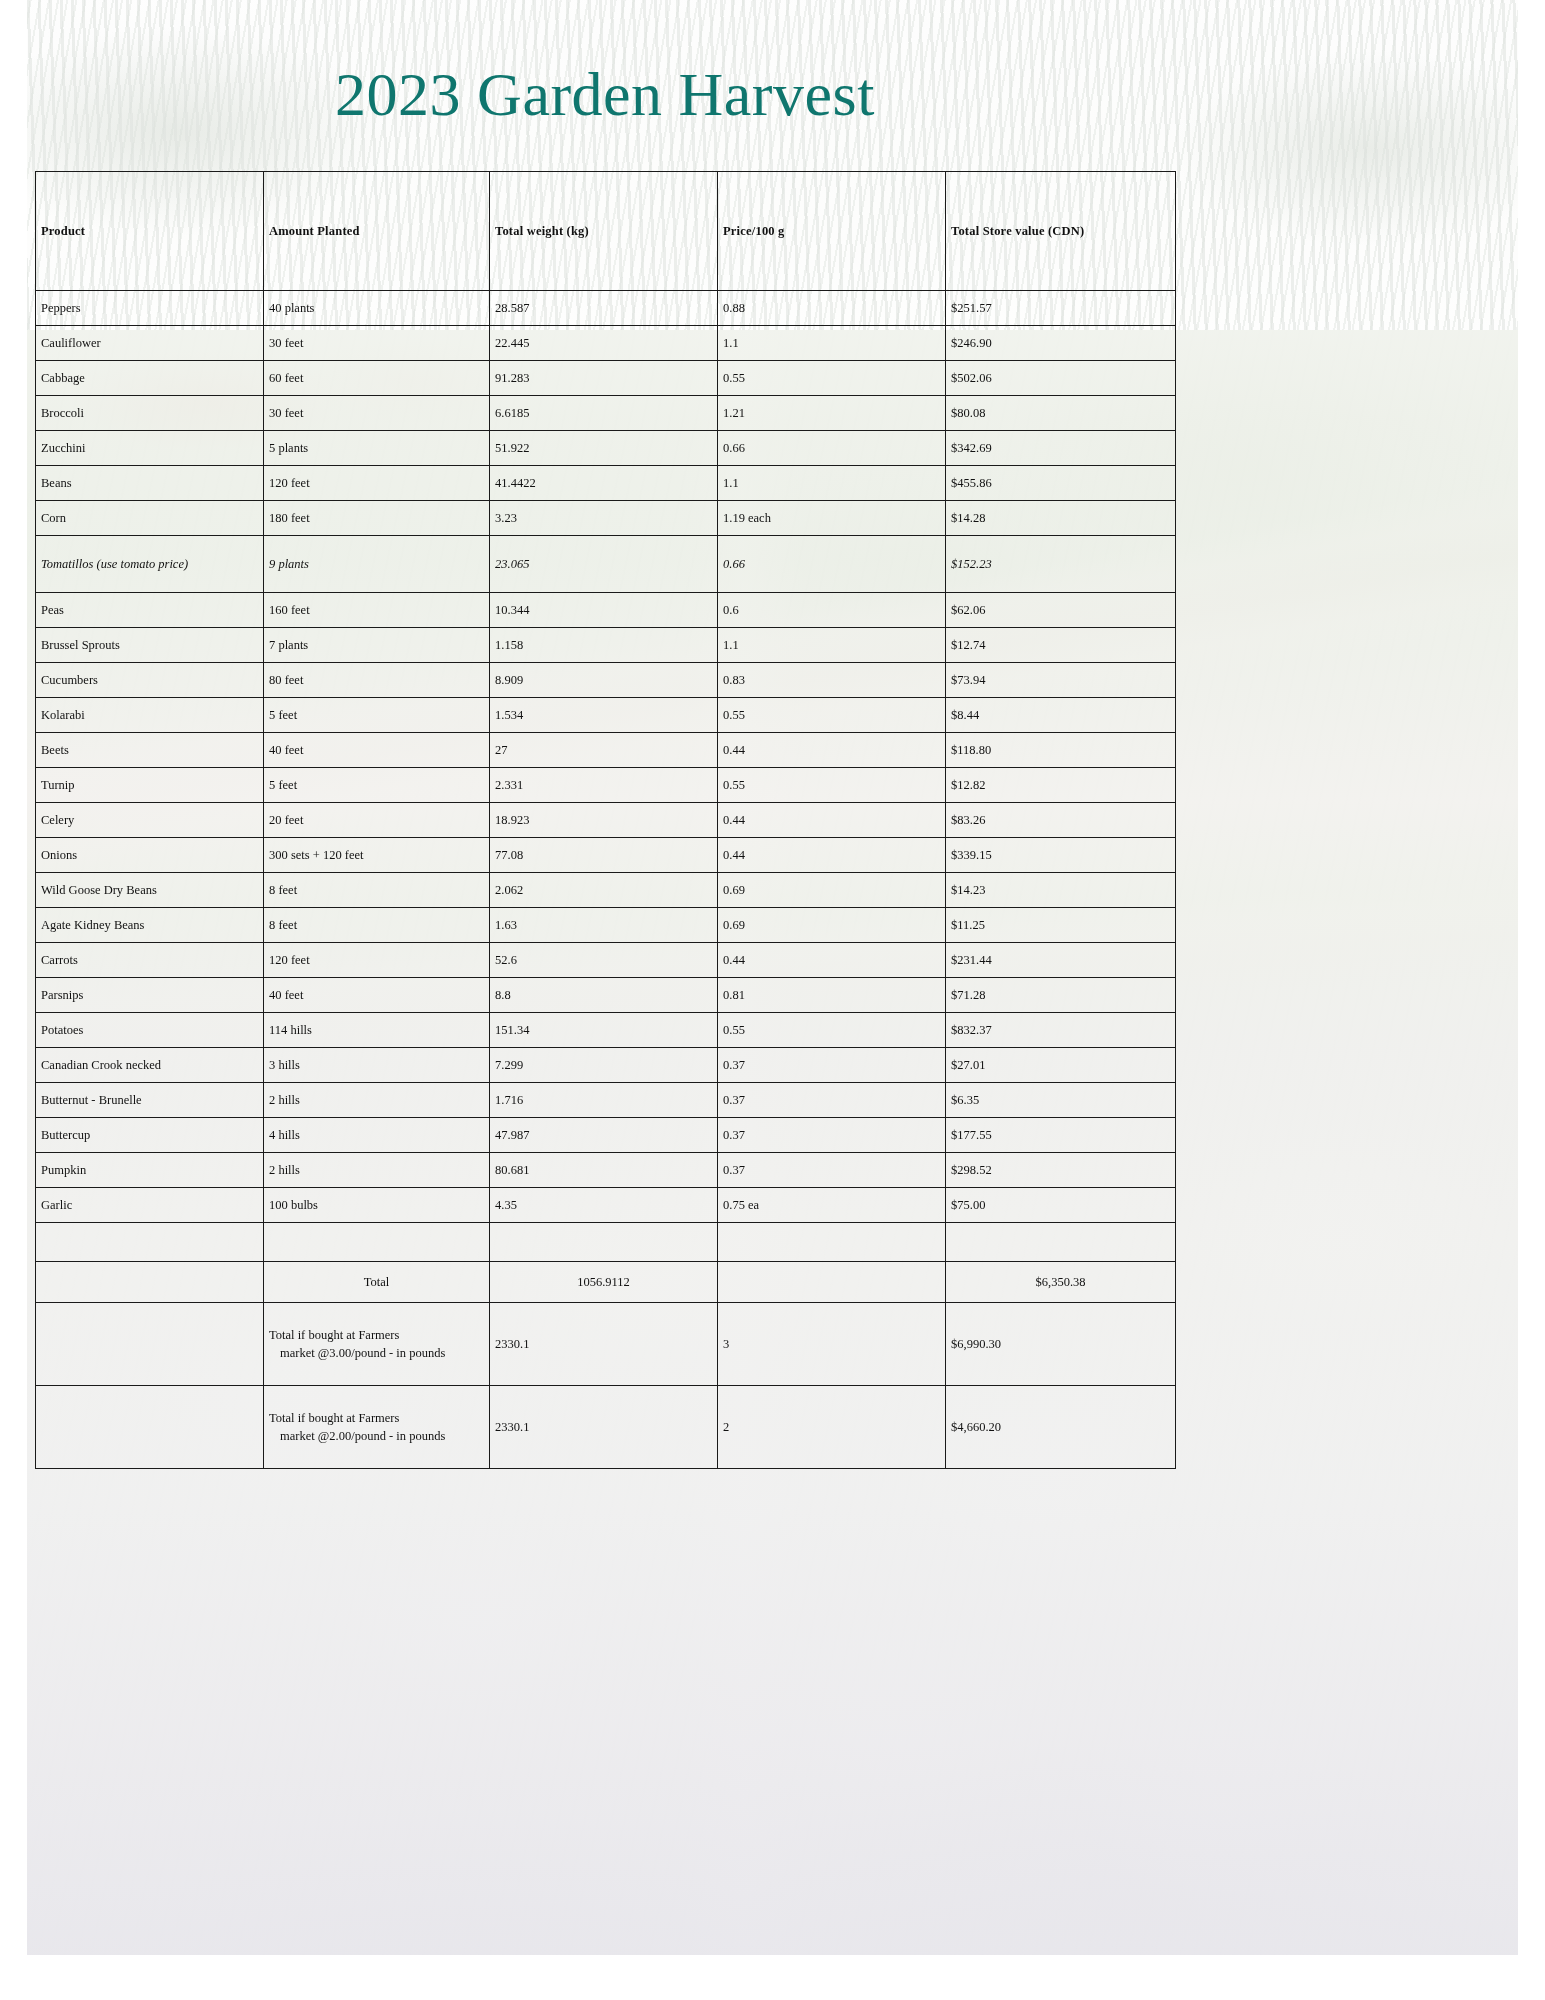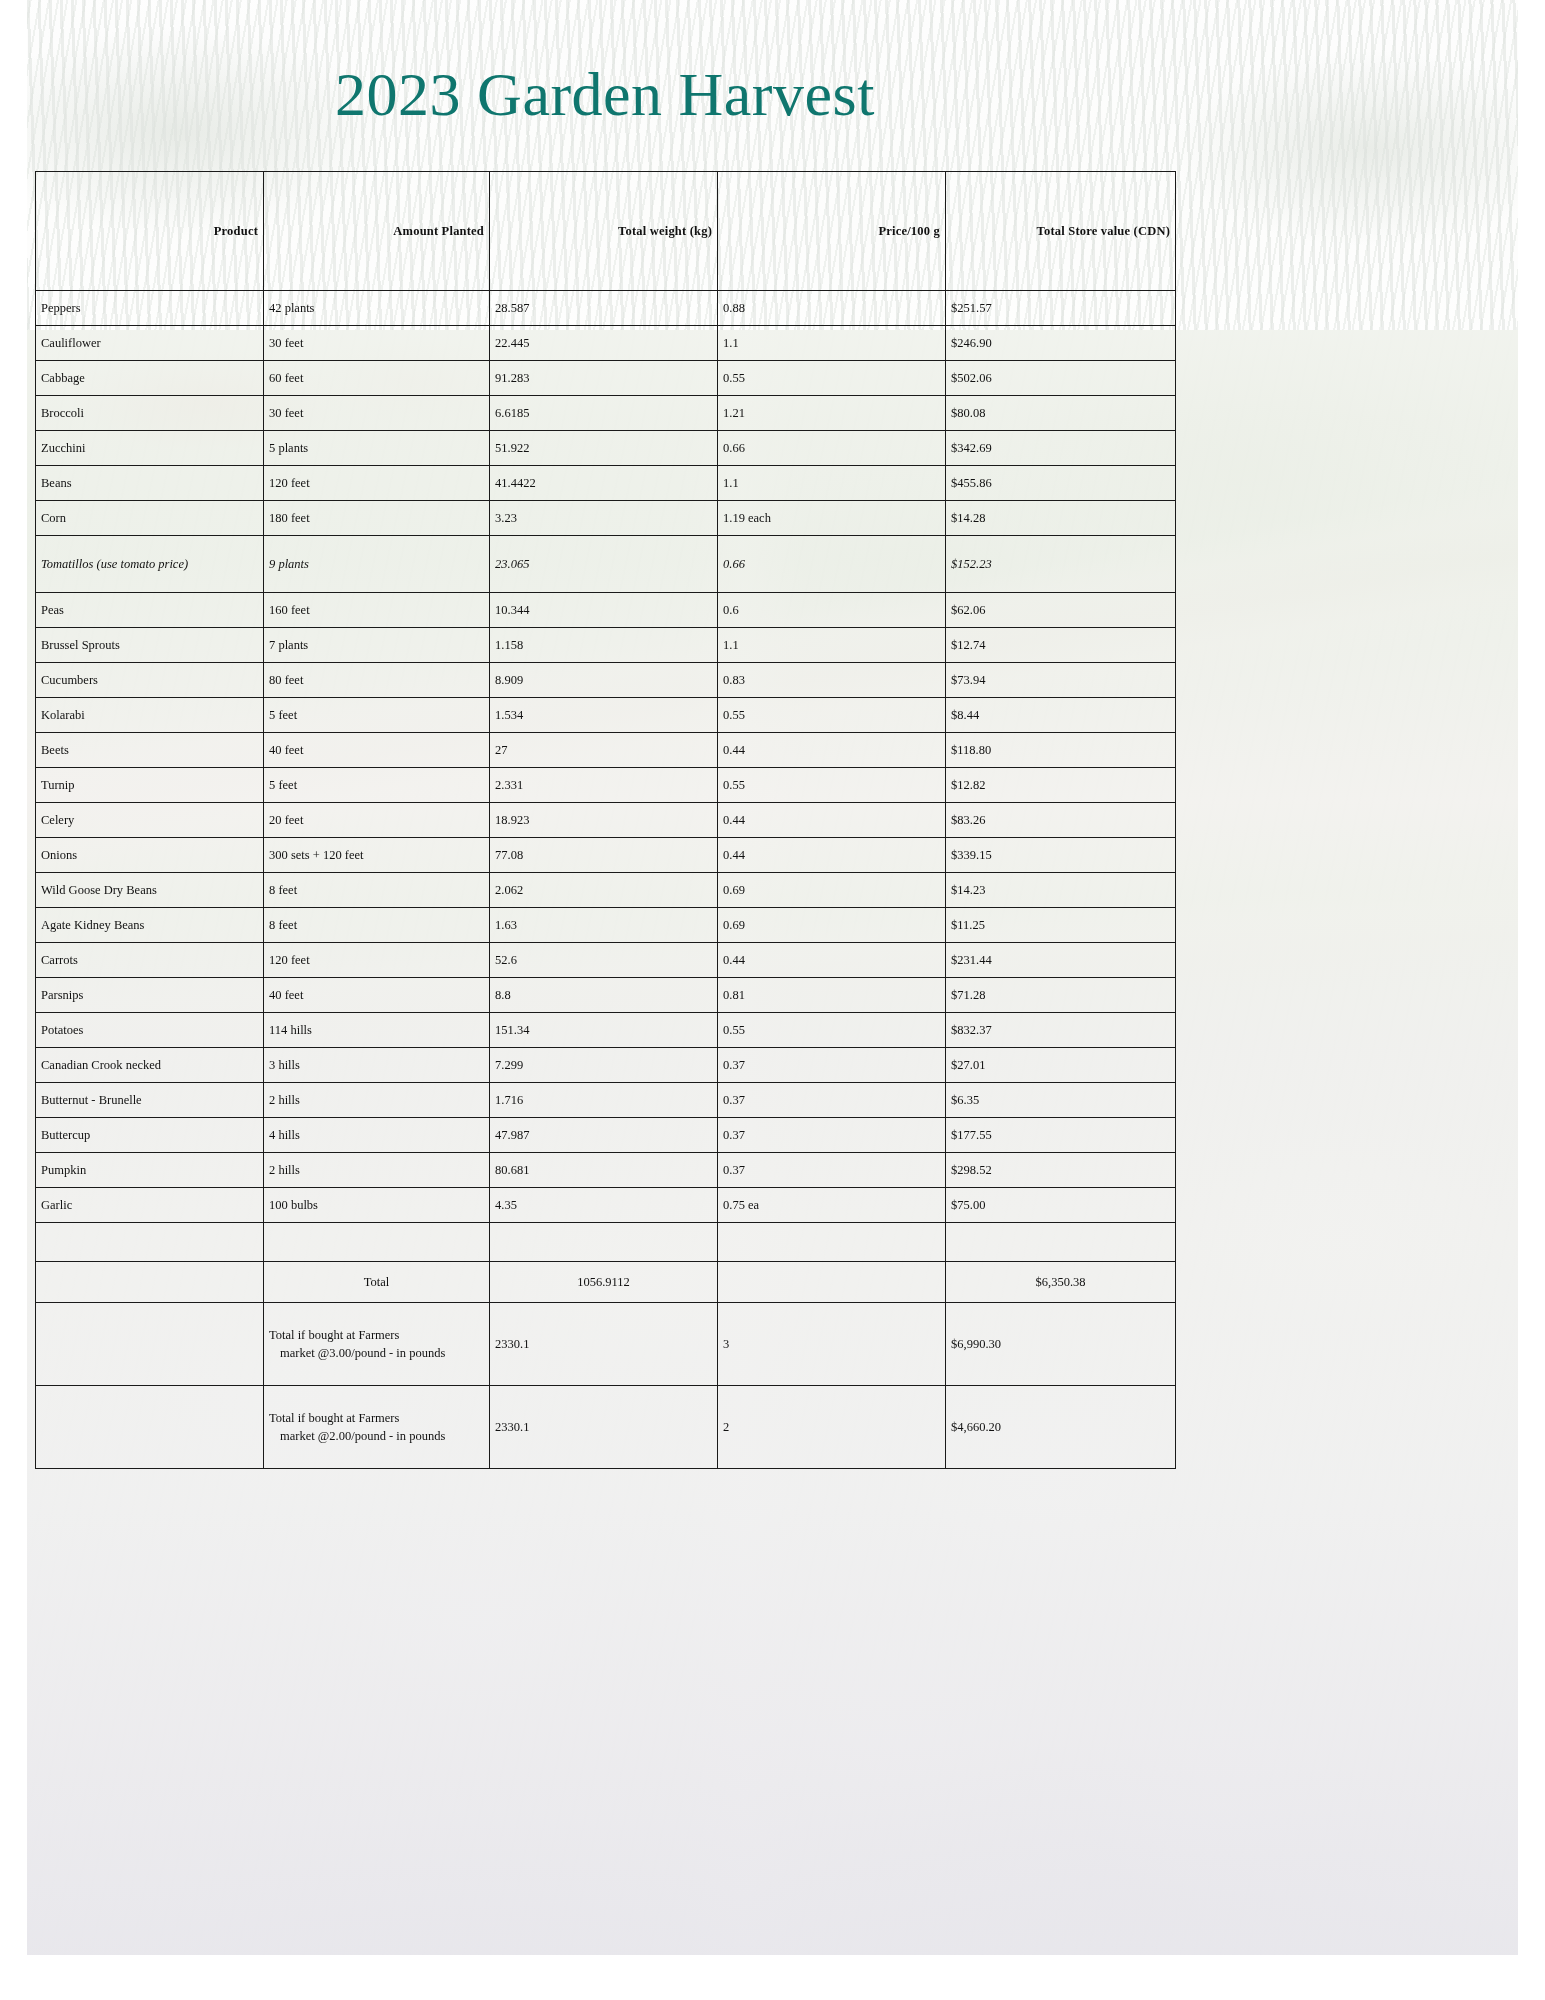--- a/index.html
+++ b/index.html
@@ -152,21 +152,21 @@
   #harvest-table th,
   #harvest-table td {
     border: 1.6px solid #1a1a1a;
     padding: 0 5px;
     vertical-align: middle;
     background: transparent;
     font-weight: 400;
   }
   #harvest-table thead th {
     height: 118px;
-    text-align: right;
+    text-align: left;
     font-weight: 700;
     font-size: 12.5px;
     letter-spacing: 0.2px;
   }
   #harvest-table tbody td {
     height: 34px;
     text-align: left;
   }
   #harvest-table tbody tr.tall td { height: 56px; font-style: italic; }
   #harvest-table tbody tr.blank td { height: 38px; }
@@ -200,21 +200,21 @@
         <th>Product</th>
         <th>Amount Planted</th>
         <th>Total weight (kg)</th>
         <th>Price/100 g</th>
         <th>Total Store value (CDN)</th>
       </tr>
     </thead>
     <tbody id="table-body">
         <tr>
           <td>Peppers</td>
-          <td>42 plants</td>
+          <td>40 plants</td>
           <td>28.587</td>
           <td>0.88</td>
           <td>$251.57</td>
         </tr>
         <tr>
           <td>Cauliflower</td>
           <td>30 feet</td>
           <td>22.445</td>
           <td>1.1</td>
           <td>$246.90</td>

